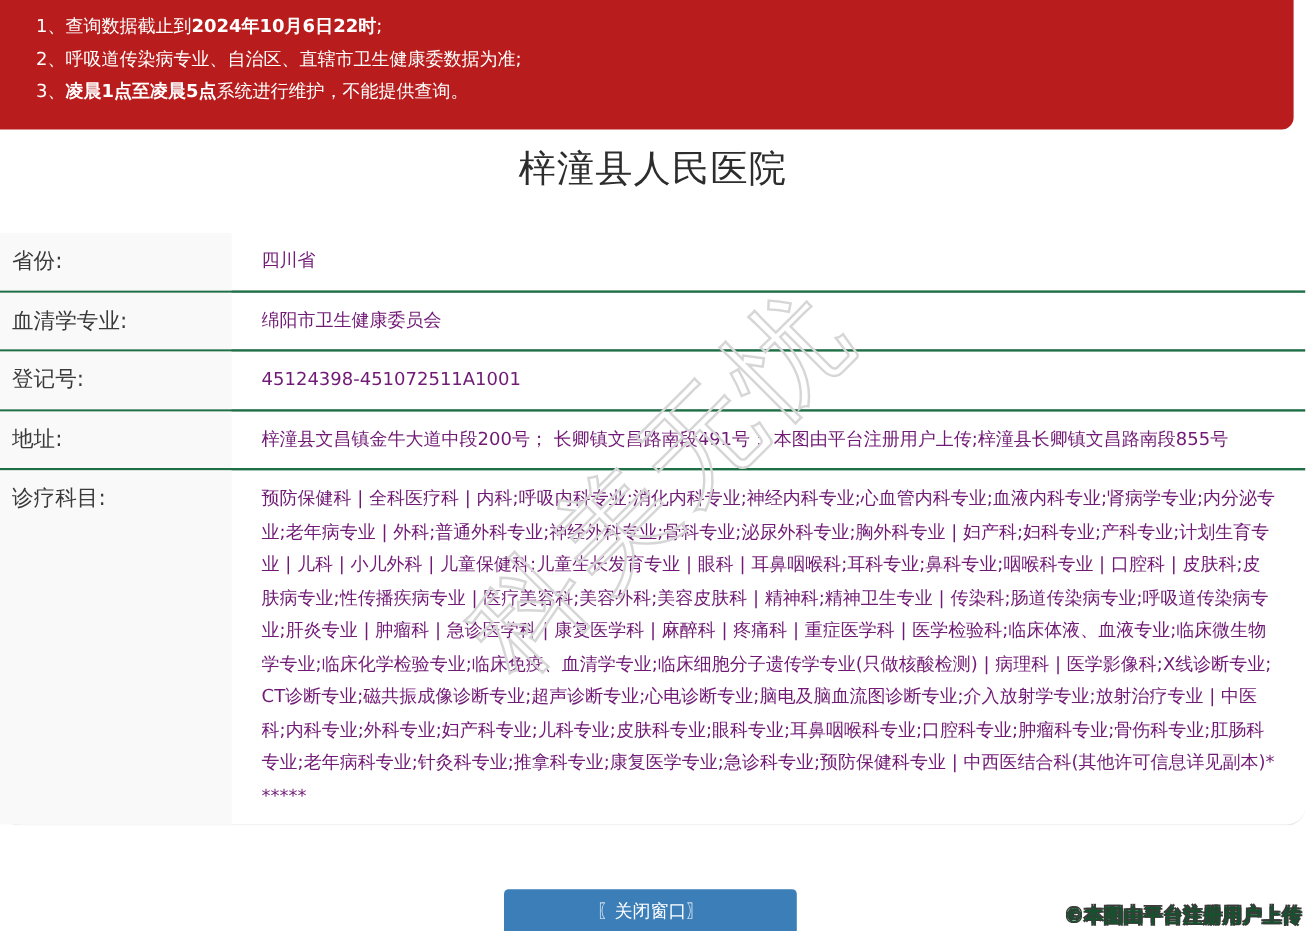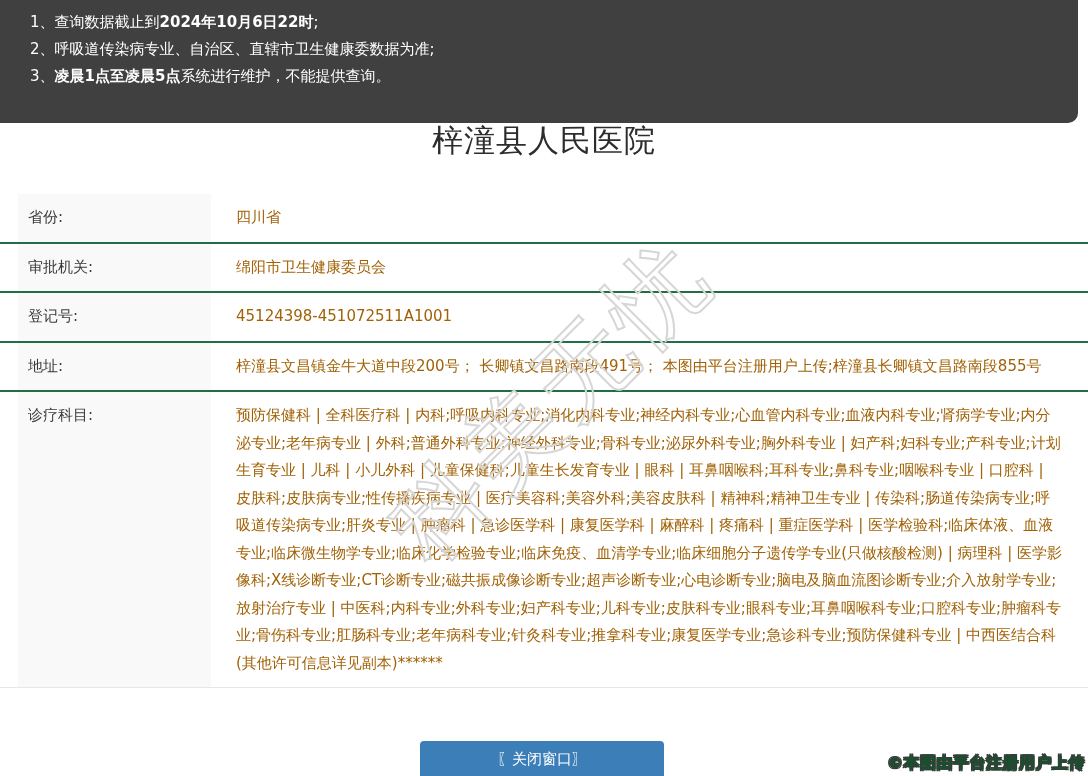--- a/index.html
+++ b/index.html
@@ -1,48 +1,48 @@
 <!DOCTYPE html>
 <html><head>
 <meta charset="utf-8">
 <style>
   html,body{margin:0;padding:0;background:#fff;}
   body{font-family:"DejaVu Sans","Liberation Sans",sans-serif;}
   .page{position:relative;width:1088px;height:776px;background:#ffffff;overflow:hidden;}
 
   
   .banner{
-    position:absolute;top:0;left:0;width:1078px;height:123px;
-    background:#404040;border-radius:0 0 10px 0;
+    position:absolute;top:0;left:0;width:1078px;height:108px;
+    background:#b91c1c;border-radius:0 0 10px 0;
     box-sizing:border-box;padding:9px 20px 0 30px;
     color:#ffffff;font-size:15px;
   }
   .banner .line{line-height:27px;white-space:nowrap;}
   .banner b{font-weight:bold;}
 
   
   .title{
     position:absolute;top:120px;left:0;width:100%;
     text-align:center;font-size:31px;font-weight:400;
     color:#2d2d2d;letter-spacing:1px;
   }
 
   
   .info-table{position:absolute;top:194px;left:0;width:1088px;}
   .row{display:flex;border-bottom:2px solid #1e6e46;}
-  .row.last{border-bottom:1px solid #e7e7e7;}
+  .row.last{border-bottom:1px solid #e7e7e7;border-radius:16px;}
   .cell-label{
     width:193px;flex-shrink:0;box-sizing:border-box;
     background:#f9f9f9;padding:10px 10px 10px 10px;
-    font-size:15px;color:#3a3a3a;line-height:27px;margin-left:18px;
+    font-size:18px;color:#3a3a3a;line-height:27px;
   }
   .cell-value{
     flex:1;box-sizing:border-box;
     padding:10px 25px 10px 25px;
-    font-size:15px;color:#a16207;line-height:27.5px;
+    font-size:15px;color:#701a75;line-height:27.5px;
     word-break:break-all;
   }
 
   
   .watermark{
     position:absolute;left:350px;top:340px;width:400px;
     transform:rotate(-45deg);transform-origin:center;
     font-size:95px;letter-spacing:6px;white-space:nowrap;
     color:transparent;-webkit-text-stroke:2px #d6d6d6;
     pointer-events:none;z-index:5;
@@ -79,21 +79,21 @@
   </div>
 
   <div class="title">梓潼县人民医院</div>
 
   <div class="info-table">
     <div class="row">
       <div class="cell-label">省份:</div>
       <div class="cell-value">四川省</div>
     </div>
     <div class="row">
-      <div class="cell-label">审批机关:</div>
+      <div class="cell-label">血清学专业:</div>
       <div class="cell-value">绵阳市卫生健康委员会</div>
     </div>
     <div class="row">
       <div class="cell-label">登记号:</div>
       <div class="cell-value">45124398-451072511A1001</div>
     </div>
     <div class="row">
       <div class="cell-label">地址:</div>
       <div class="cell-value">梓潼县文昌镇金牛大道中段200号； 长卿镇文昌路南段491号； 本图由平台注册用户上传;梓潼县长卿镇文昌路南段855号</div>
     </div>

